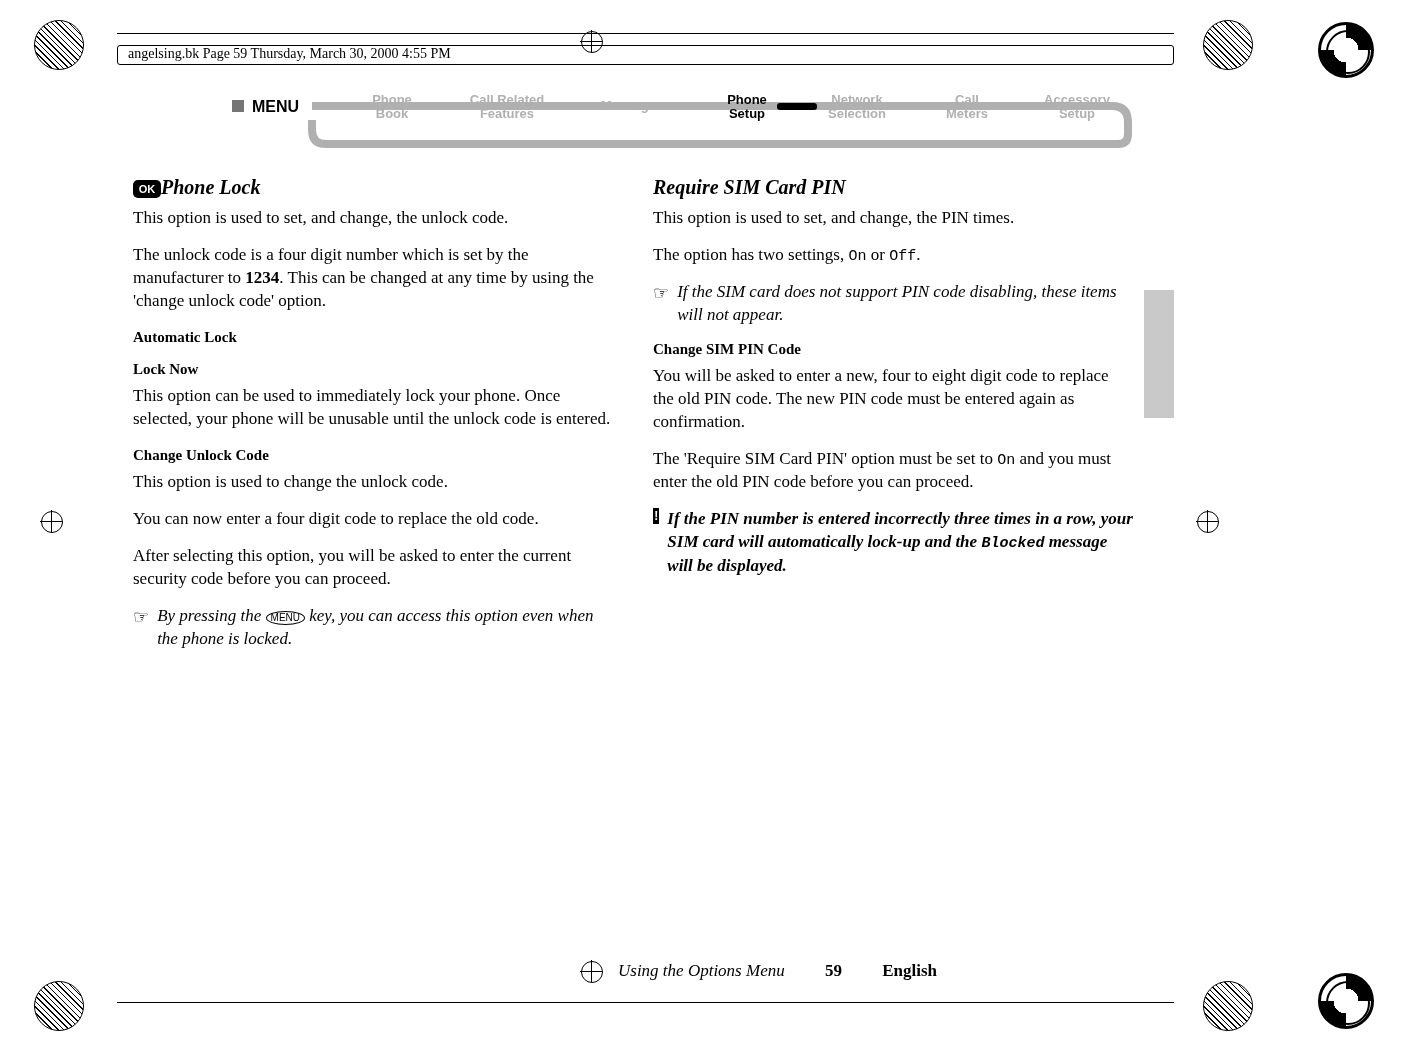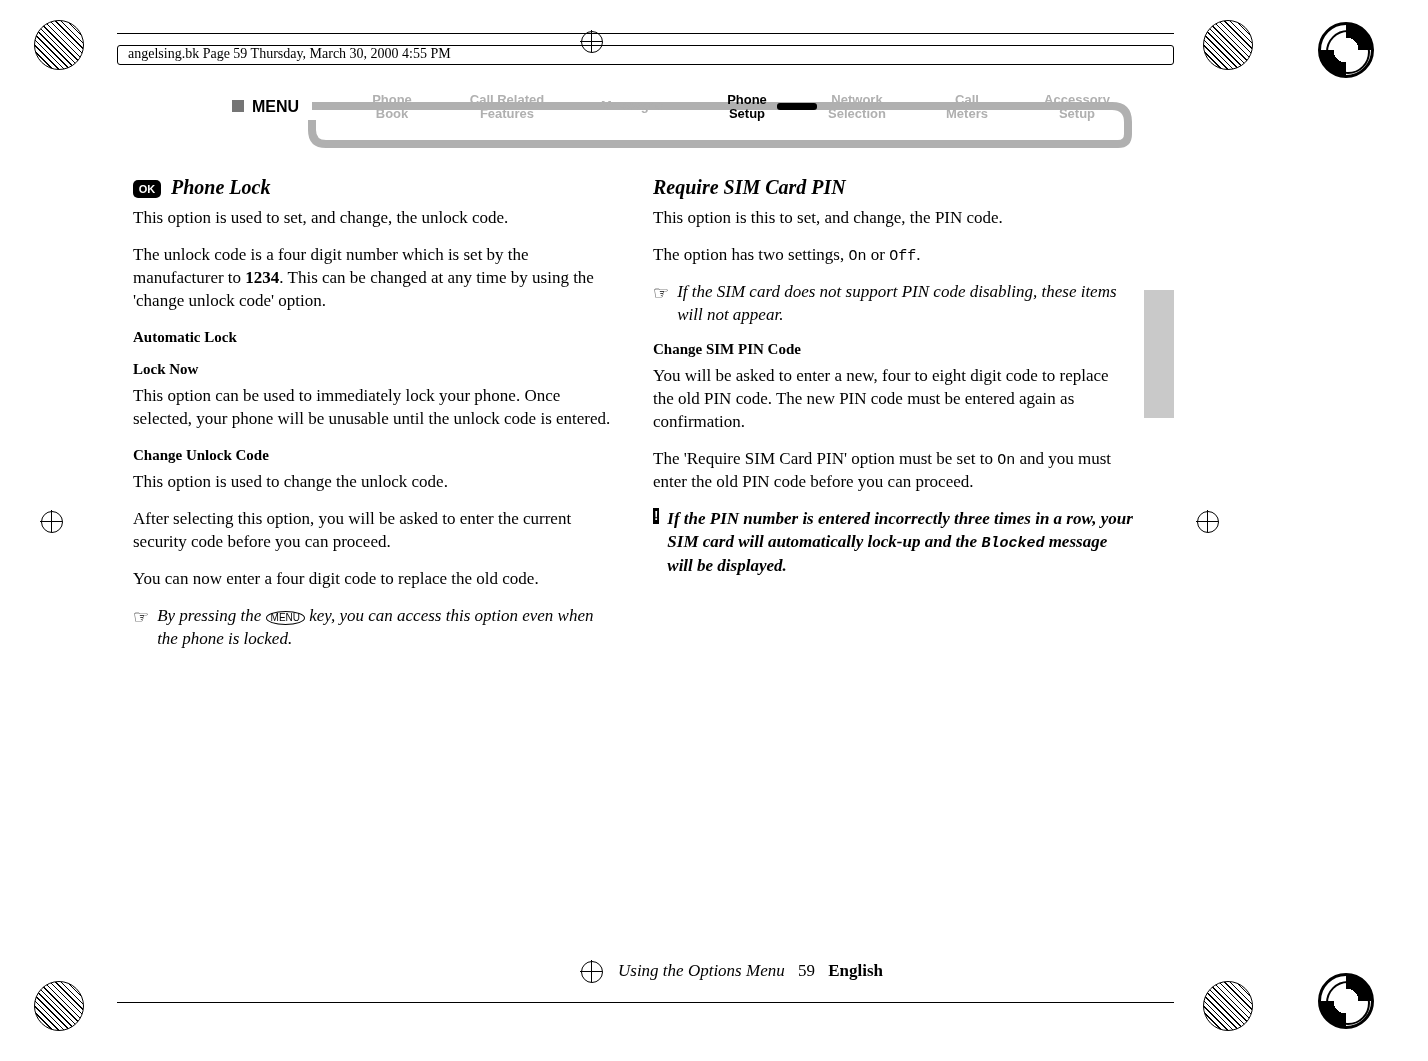--- a/index.html
+++ b/index.html
@@ -21,31 +21,31 @@
   .nav{position:absolute;left:232px;top:90px;width:900px}
   .nav svg{display:block}
   
   .content{position:absolute;left:133px;top:170px;width:1000px;display:flex;gap:40px}
   .col{width:480px;font-size:17px;line-height:1.35}
   .col p{margin:6px 0 14px 0}
   .h-italic{font-style:italic;font-weight:bold;font-size:20px;margin:4px 0 6px 0}
   .h-small{font-weight:bold;font-size:15px;margin:12px 0 4px 0}
   .indent{margin-left:14px}
   .mono{font-family:"Courier New",monospace;font-size:15px}
-  .ok-badge{display:inline-block;vertical-align:middle;width:28px;height:18px;border-radius:5px;background:#000;color:#fff;font:bold 11px/18px Arial;text-align:center;margin-right:10px}
+  .ok-badge{display:inline-block;vertical-align:middle;width:28px;height:18px;border-radius:5px;background:#000;color:#fff;font:bold 11px/18px Arial;text-align:center;}
   .note{display:flex;align-items:flex-start;gap:8px;font-style:italic;margin:4px 0 10px 0}
   .note .glyph{font-style:normal;font-size:18px}
   .warn{display:flex;align-items:flex-start;gap:8px;font-weight:bold;font-style:italic;margin:4px 0 10px 0}
   .warn .glyph{display:inline-block;width:14px;height:16px;background:#000;color:#fff;font:bold 12px/16px Arial;text-align:center;font-style:normal}
   .menu-key{display:inline-block;border:1.5px solid #000;border-radius:50%;font:10px/1 Arial;padding:1px 4px;font-style:normal}
   
   .sidetab{position:absolute;right:254px;top:290px;width:30px;height:128px;background:#c9c9c9}
   
   .footer{position:absolute;left:618px;bottom:80px;font-style:italic;font-size:17px}
-  .footer .pg{font-weight:normal;font-style:normal;margin:0 9px}
+  .footer .pg{font-weight:bold;font-style:normal;margin:0 36px}
   .footer .lang{font-weight:bold;font-style:normal}
   
   .hatch-tl{left:34px;top:20px;width:48px;height:48px}
   .hatch-tr{right:175px;top:20px;width:48px;height:48px}
   .hatch-bl{left:34px;bottom:30px;width:48px;height:48px}
   .hatch-br{right:175px;bottom:30px;width:48px;height:48px}
   .ch-tr{right:54px;top:22px}
   .ch-br{right:54px;bottom:32px}
   
   .edge{position:absolute;width:22px;height:22px}
@@ -137,33 +137,33 @@
       </div>
       <p class="indent">This option is used to set, and change, the unlock code.</p>
       <p class="indent">
         <span>The unlock code is a four digit number which is set by the manufacturer to </span><b>1234</b><span>. This can be changed at any time by using the 'change unlock code' option.</span>
       </p>
       <div class="h-small">Automatic Lock</div>
       <div class="h-small">Lock Now</div>
       <p class="indent">This option can be used to immediately lock your phone. Once selected, your phone will be unusable until the unlock code is entered.</p>
       <div class="h-small">Change Unlock Code</div>
       <p class="indent">This option is used to change the unlock code.</p>
+      <p class="indent">You can now enter a four digit code to replace the old code.</p>
       <p class="indent">After selecting this option, you will be asked to enter the current security code before you can proceed.</p>
-      <p class="indent">You can now enter a four digit code to replace the old code.</p>
       <div class="note indent">
         <span class="glyph">☞</span>
         <span>
           <span>By pressing the </span><span class="menu-key">MENU</span><span> key, you can access this option even when the phone is locked.</span>
         </span>
       </div>
     </div>
 
     <div class="col">
       <div class="h-italic">Require SIM Card PIN</div>
-      <p class="indent">This option is this to set, and change, the PIN code.</p>
+      <p class="indent">This option is used to set, and change, the PIN times.</p>
       <p class="indent">
         <span>The option has two settings, </span><span class="mono">On</span><span> or </span><span class="mono">Off</span><span>.</span>
       </p>
       <div class="note indent">
         <span class="glyph">☞</span>
         <span>If the SIM card does not support PIN code disabling, these items will not appear.</span>
       </div>
       <div class="h-small">Change SIM PIN Code</div>
       <p class="indent">You will be asked to enter a new, four to eight digit code to replace the old PIN code. The new PIN code must be entered again as confirmation.</p>
       <p class="indent">

